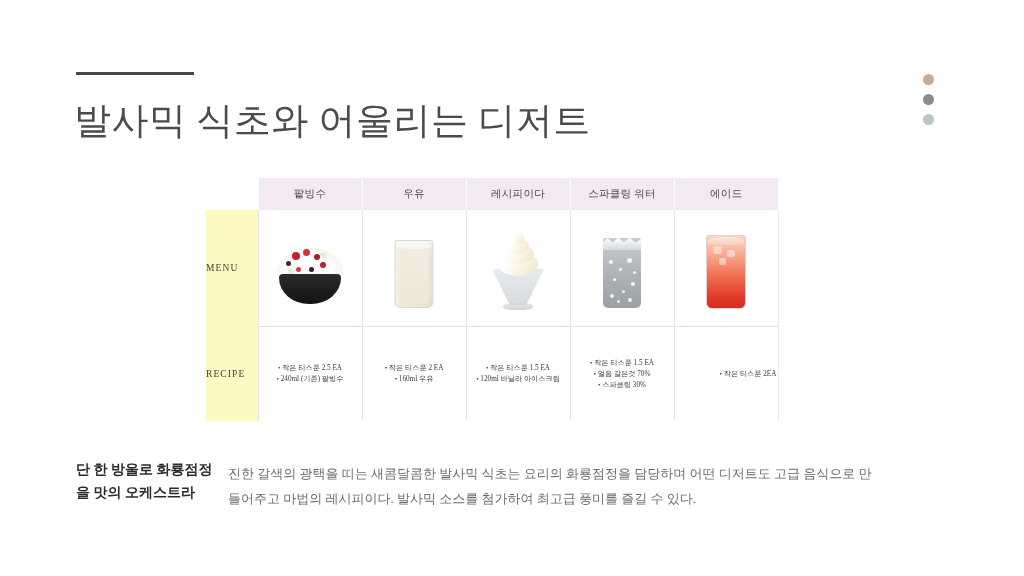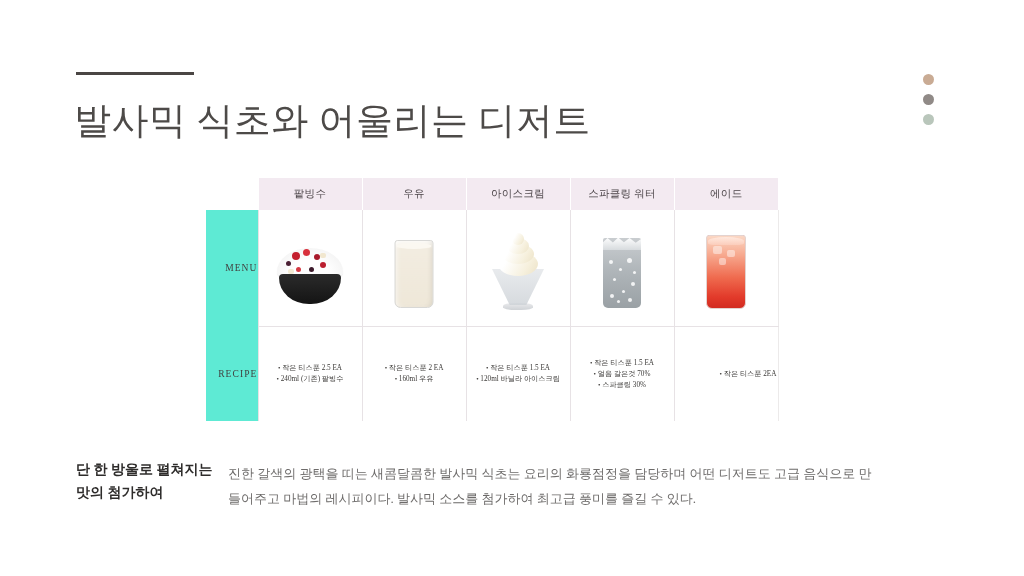--- a/index.html
+++ b/index.html
@@ -82,26 +82,26 @@
     font-family: "Liberation Serif", serif;
     font-size: 10.5px;
     color: #4b4448;
     text-align: center;
     letter-spacing: 0.3px;
     border-left: 1px solid #ffffff;
   }
   th.head-cell:first-of-type { border-left: none; }
 
   td.row-label {
-    background: #5eead4;
+    background: #fef9c3;
     font-family: "Liberation Serif", serif;
     font-size: 9.5px;
     letter-spacing: 1.1px;
     color: #413f3e;
-    text-align: right;
+    text-align: left;
   }
   td.menu-cell {
     height: 116px;
     background: #ffffff;
     border-left: 1px solid #e7e2e5;
     border-bottom: 1px solid #e7e2e5;
     text-align: center;
   }
   td.menu-cell:last-child { border-right: 1px solid #eceaea; }
 
@@ -307,21 +307,21 @@
         <col class="col-item">
       <col class="col-item">
         <col class="col-item">
         <col class="col-item">
     </colgroup>
     <thead>
       <tr>
         <th class="corner-blank"></th>
         <th class="head-cell">팥빙수</th>
         <th class="head-cell">우유</th>
-        <th class="head-cell">아이스크림</th>
+        <th class="head-cell">레시피이다</th>
         <th class="head-cell">스파클링 워터</th>
         <th class="head-cell">에이드</th>
       </tr>
     </thead>
     <tbody>
 
       <tr>
         <td class="row-label">MENU</td>
 
         <td class="menu-cell">
@@ -411,14 +411,14 @@
         </td>
 
         <td class="recipe-cell">
           <div class="recipe-line">작은 티스푼 2EA</div>
         </td>
       </tr>
     </tbody>
   </table>
 </div>
 
-<div class="bottom-lead">단 한 방울로 펼쳐지는 맛의 첨가하여</div>
+<div class="bottom-lead">단 한 방울로 화룡점정을 맛의 오케스트라</div>
 <div class="bottom-body">진한 갈색의 광택을 띠는 새콤달콤한 발사믹 식초는 요리의 화룡점정을 담당하며 어떤 디저트도 고급 음식으로 만들어주고 마법의 레시피이다. 발사믹 소스를 첨가하여 최고급 풍미를 즐길 수 있다.</div>
 
 </body></html>

